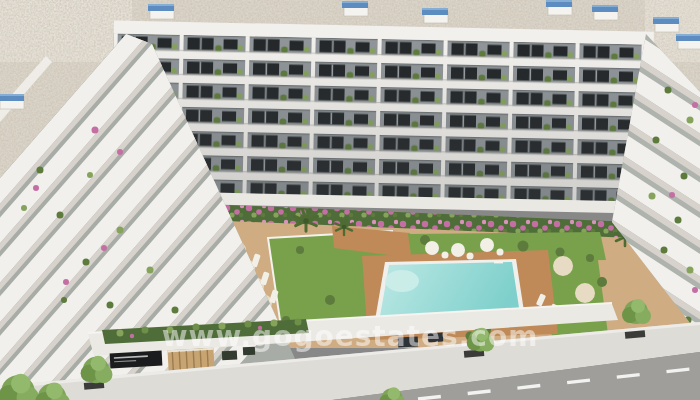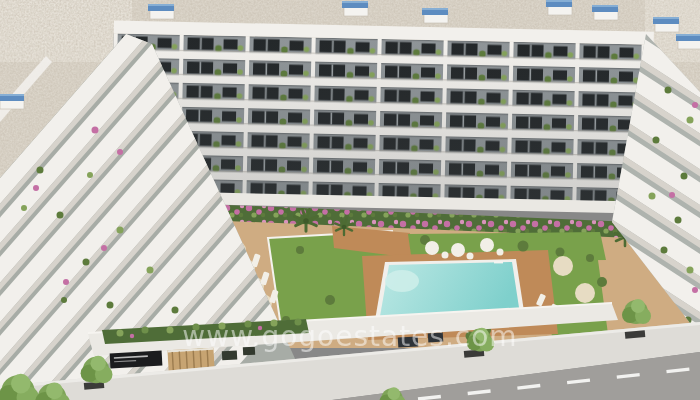--- a/index.html
+++ b/index.html
@@ -1,17 +1,17 @@
 <!DOCTYPE html>
 <html style="--roof: #cbc3b5; --facade_white: #f2f0ec; --facade_shadow: #d7d3cc; --wall_gray: #8f9598; --window_dark: #24282a; --plant_green: #5d7b3c; --plant_light: #85a35a; --flower_pink: #c46fa4; --hedge_green: #4f6d38; --path_tan: #cfac82; --deck_terracotta: #bf8a58; --grass_green: #79a14b; --pool_rim: #f1efeb; --pool_light: #bce8e4; --pool_deep: #7fd0cc; --parasol_cream: #e7dcc3; --parasol_white: #f2efe7; --sidewalk_gray: #dedcd7; --road_gray: #a09e9b; --marking_white: #f7f7f5; --skylight_blue: #5d8cc0; --sign_dark: #1b1c1e; --gate_wood: #c7a472; --watermark: rgba(255,255,255,0.5);"><head>
 <meta charset="utf-8">
 <style>
   html,body{margin:0;padding:0;background:#888;}
   #stage{width:700px;height:400px;position:relative;overflow:hidden;
-         font-family:"DejaVu Sans","Liberation Sans",sans-serif;}
+         font-family:"DejaVu Sans","Liberation Sans",sans-serif;font-weight:bold;}
   svg{display:block}
   
   .f-roof{fill:var(--roof,#cbc3b5)}
   .f-slab{fill:var(--facade_white,#f2f0ec)}
   .f-shadow{fill:var(--facade_shadow,#d8d4cd)}
   .f-wall{fill:var(--wall_gray,#8f9598)}
   .f-win{fill:var(--window_dark,#24282a)}
   .f-plant{fill:var(--plant_green,#5d7b3c)}
   .f-plant2{fill:var(--plant_light,#85a35a)}
   .f-flower{fill:var(--flower_pink,#c46fa4)}

